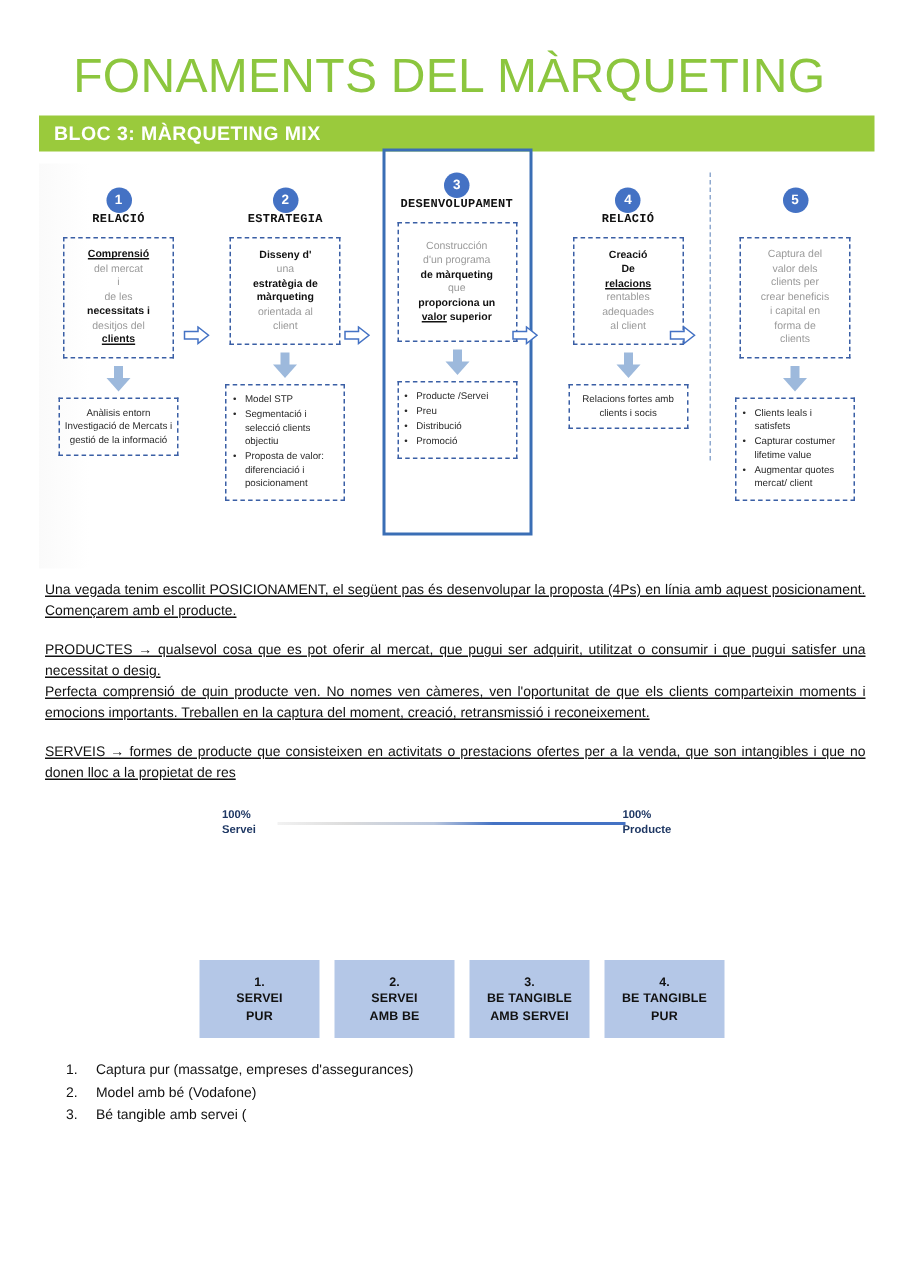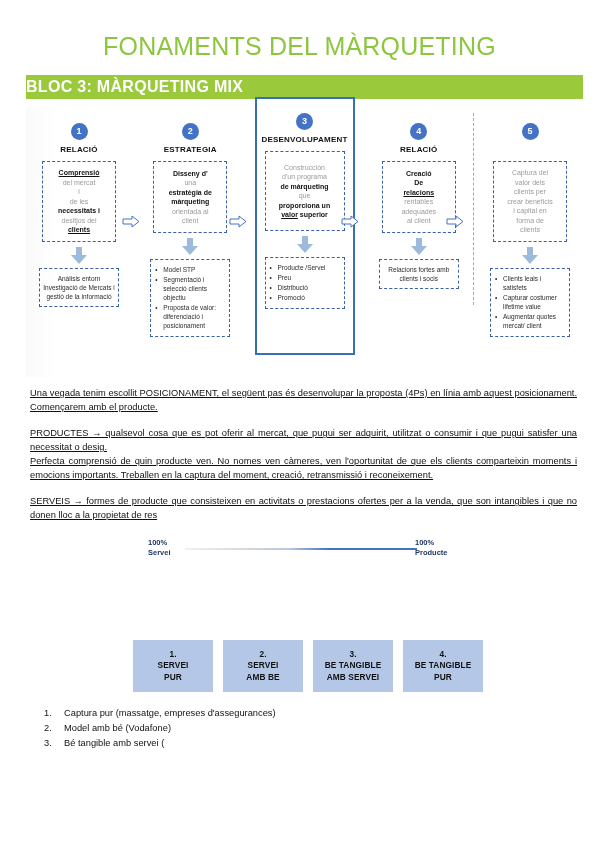--- a/index.html
+++ b/index.html
@@ -19,35 +19,35 @@
   .page {
     position: relative;
     width: 599px;
     height: 848px;
     box-sizing: border-box;
   }
 
   
   .doc-title {
     text-align: center;
-    font-size: 25px;
+    font-size: 32px;
     font-weight: 400;
     letter-spacing: 0.2px;
     color: #8CC63E;
     margin: 0;
     padding: 32px 0 6px 0;
   }
   .bloc-bar {
-    margin: 8px 16px 0 26px;
+    margin: 2px 16px 0 26px;
     background: #9ACA3C;
     color: #ffffff;
-    font-size: 16px;
+    font-size: 13px;
     font-weight: 600;
     letter-spacing: 0.3px;
-    padding: 5px 0 5px 0;
+    padding: 5px 0 5px 10px;
     height: 14px;
     line-height: 14px;
   }
 
   
   .diagram {
     position: relative;
     margin: 8px 16px 0 26px;
     height: 270px;
     background: linear-gradient(to right, #fafafa 0%, #ffffff 6%, #ffffff 100%);
@@ -90,27 +90,27 @@
     height: 17px;
     border-radius: 50%;
     background: #4472C4;
     color: #fff;
     font-size: 9px;
     font-weight: 700;
     line-height: 17px;
     text-align: center;
   }
   .col-title {
-    margin-top: 5px;
     font-size: 8px;
     font-weight: 700;
     letter-spacing: 0.2px;
     color: #111;
     text-align: center;
     white-space: nowrap;
+    font-family: Liberation Mono, monospace;
   }
 
   .box-top {
     margin-top: 6px;
     width: 74px;
     min-height: 72px;
     border: 1px dashed #3A5FA5;
     box-sizing: border-box;
     padding: 6px 4px;
     font-size: 7px;

